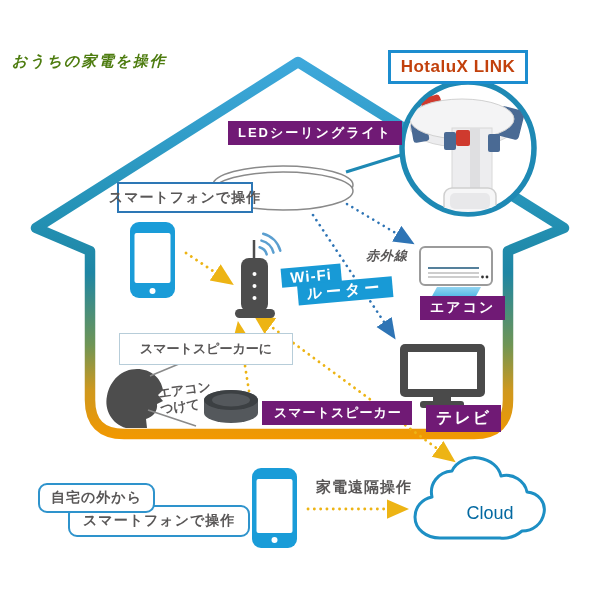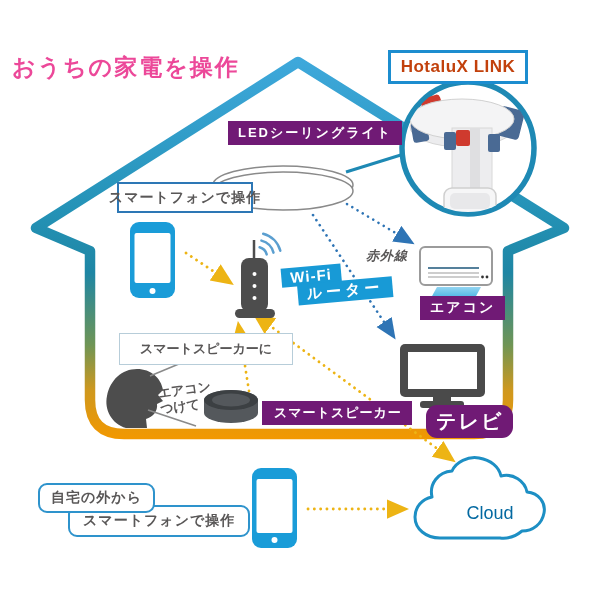--- a/index.html
+++ b/index.html
@@ -2,21 +2,21 @@
 <html><head>
 <meta charset="utf-8">
 <style>
   html,body{margin:0;padding:0;background:#ffffff;}
   .canvas{
     position:relative;width:600px;height:600px;background:#ffffff;overflow:hidden;
     font-family:"Liberation Sans","DejaVu Sans",sans-serif;
   }
   .abs{position:absolute;}
   .page-title{
-    left:12px;top:52px;font-size:23px;font-weight:bold;color:#ec4899;letter-spacing:2px;
+    left:12px;top:52px;font-size:15px;font-weight:bold;color:#4d7c0f;letter-spacing:2px;font-style:italic;
   }
   .badge{
     left:388px;top:50px;width:134px;height:28px;border:3px solid #1c8dcf;background:#ffffff;
     color:#c2410c;font-size:17px;font-weight:bold;display:flex;align-items:center;justify-content:center;
     letter-spacing:0.5px;z-index:6;
   }
   .bluelab{
     background:#701a75;color:#ffffff;font-weight:bold;font-size:13px;
     padding:3px 10px;letter-spacing:2px;white-space:nowrap;display:inline-block;
   }
@@ -27,21 +27,21 @@
   }
   .phone-control{left:117px;top:182px;width:132px;height:27px;letter-spacing:1px;}
   .wifi-label{left:282px;top:264px;transform:rotate(-5deg);z-index:5;}
   .wifi-label .blab{
     display:block;width:fit-content;background:#189ad6;color:#fff;font-weight:bold;
     font-size:15px;padding:1px 9px;letter-spacing:1px;white-space:nowrap;
   }
   .wifi-label .blab.l2{margin-left:15px;margin-top:-2px;letter-spacing:4px;}
   .infrared{left:366px;top:247px;font-size:13px;color:#595757;letter-spacing:1px;font-weight:bold;font-style:italic;}
   .aircon-label{left:420px;top:296px;z-index:5;font-size:14px;}
-  .tv-label{left:426px;top:405px;z-index:5;font-size:20px;border-radius:11px;}
+  .tv-label{left:426px;top:405px;z-index:5;font-size:16px;}
   .speaker-note{
     left:119px;top:333px;background:#ffffff;border:1.5px solid #b7cdd9;color:#595757;
     font-size:13px;font-weight:bold;line-height:1.5;padding:5px 20px;white-space:nowrap;z-index:5;
   }
   .voice{
     left:159px;top:382px;color:#595757;font-size:13px;font-weight:bold;line-height:1.25;
     transform:rotate(-8deg);white-space:nowrap;
   }
   .smart-speaker-label{left:262px;top:401px;z-index:5;letter-spacing:1px;padding-left:12px;}
   .round-box{
@@ -221,16 +221,17 @@
   <div class="abs voice">
     <div>エアコン</div>
     <div>つけて</div>
   </div>
 
   <div class="abs bluelab smart-speaker-label">スマートスピーカー</div>
 
   <div class="abs round-box outside2">スマートフォンで操作</div>
   <div class="abs round-box outside1">自宅の外から</div>
 
+  <div class="abs remote">家電遠隔操作</div>
 
   <div class="abs cloud-text">Cloud</div>
 
 </div>
 
 </body></html>

